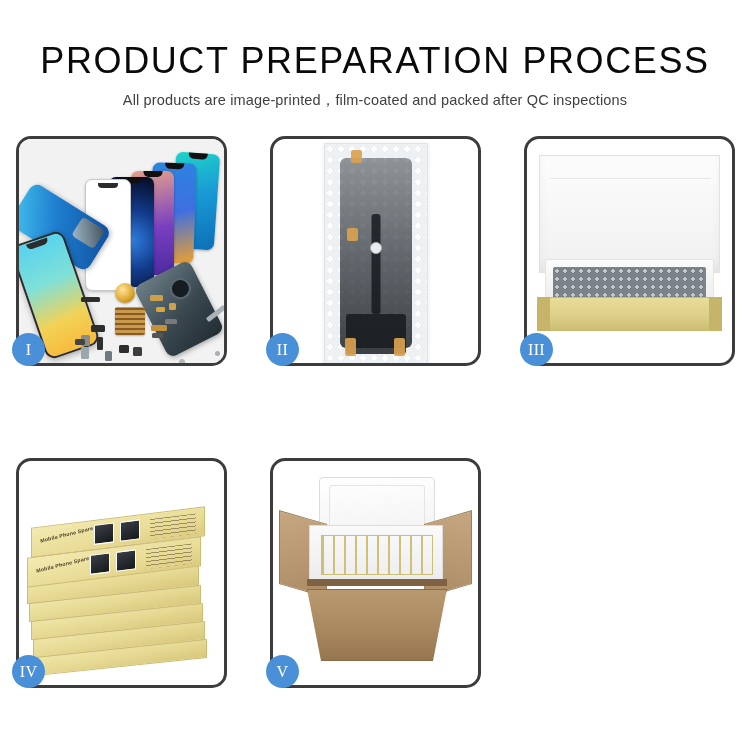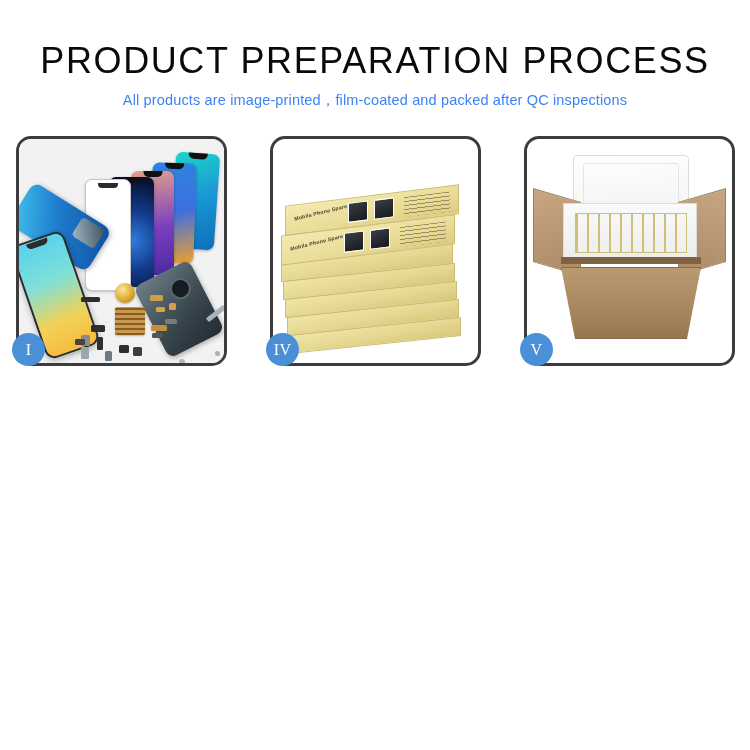--- a/index.html
+++ b/index.html
@@ -30,21 +30,21 @@
     color: #0a0a0a;
     margin-top: 42px;
     line-height: 1.05;
     white-space: nowrap;
   }
 
   .subtitle {
     text-align: center;
     font-size: 14.5px;
     font-weight: 400;
-    color: #3b82f6;
+    color: #404040;
     margin-top: 11px;
     letter-spacing: 0.15px;
     white-space: nowrap;
   }
 
   
   .grid {
     position: absolute;
     top: 136px;
     left: 16px;
@@ -445,21 +445,47 @@
           <div class="part pa14"></div>
           <div class="part pa15"></div>
           <div class="part pa16"></div>
           <div class="part pa17"></div>
           <div class="part pa18"></div>
         </div>
       </div>
       <div class="badge">I</div>
     </div>
 
-
+    <div class="panel">
+      <div class="panel-inner">
+        <div class="bag">
+          <div class="bag-screen"></div>
+          <div class="bag-strip"></div>
+          <div class="bag-flex"></div>
+          <div class="bag-dot"></div>
+          <div class="tape t1"></div>
+          <div class="tape t2"></div>
+          <div class="tape t3"></div>
+          <div class="tape t4"></div>
+        </div>
+      </div>
+      <div class="badge">II</div>
+    </div>
+
+    <div class="panel">
+      <div class="panel-inner">
+        <div class="box3-lid"></div>
+        <div class="box3-foam"></div>
+        <div class="box3-bubble"></div>
+        <div class="box3-base"></div>
+        <div class="box3-flapL"></div>
+        <div class="box3-flapR"></div>
+      </div>
+      <div class="badge">III</div>
+    </div>
 
     <div class="panel">
       <div class="panel-inner">
         <div class="stack">
           <div class="sbox sb6"></div>
           <div class="sbox sb5"></div>
           <div class="sbox sb4"></div>
           <div class="sbox sb3"></div>
           <div class="sbox sb2"></div>
           <div class="sb-top sbt2">

